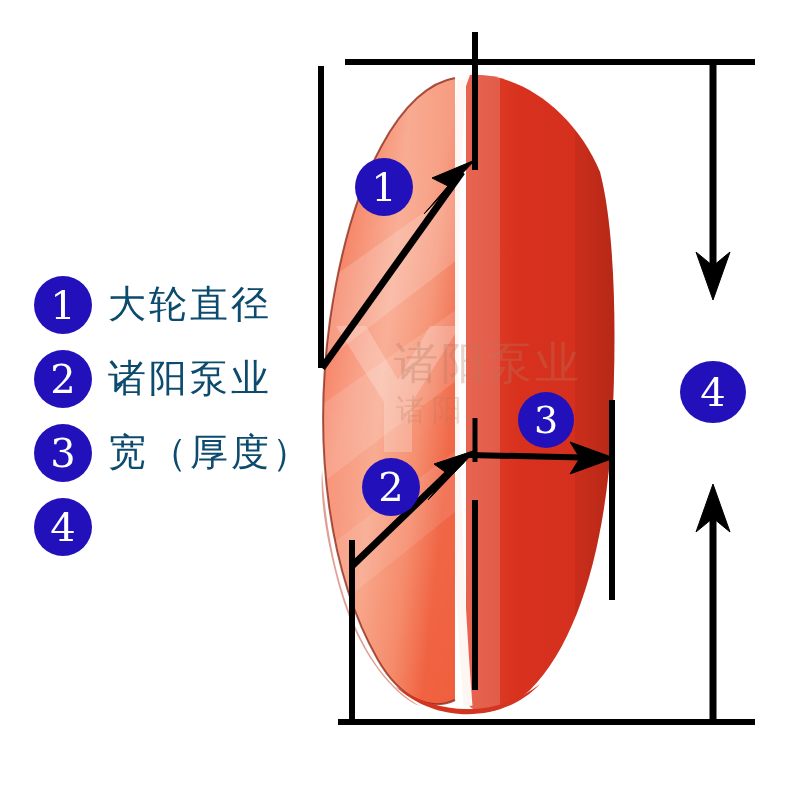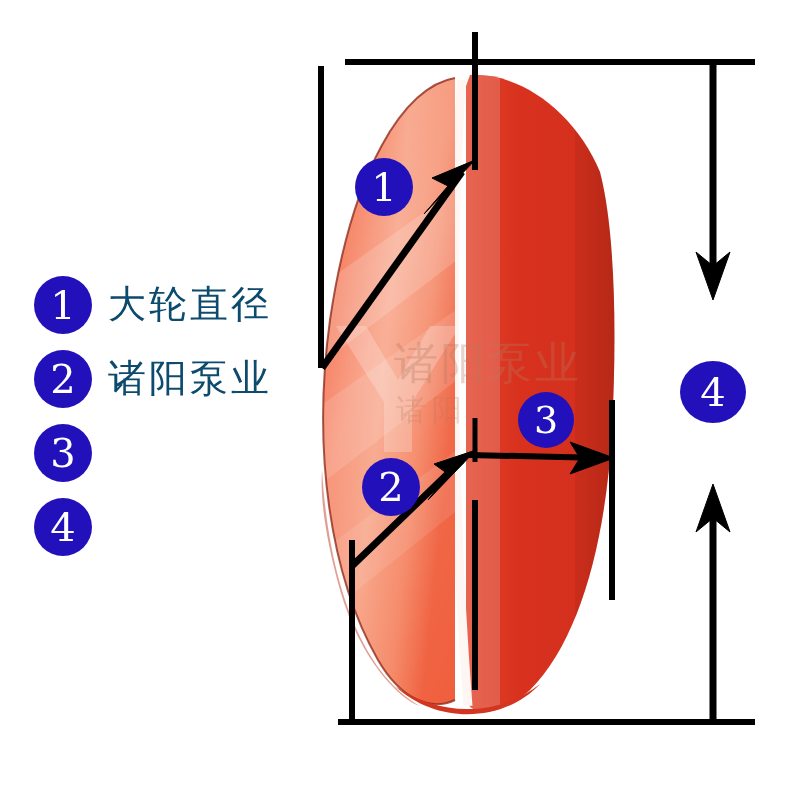--- a/index.html
+++ b/index.html
@@ -229,20 +229,21 @@
       <div class="legend-text">大轮直径</div>
     </div>
 
     <div class="legend-row">
       <div class="legend-badge">2</div>
       <div class="legend-text">诸阳泵业</div>
     </div>
 
     <div class="legend-row">
       <div class="legend-badge">3</div>
+      <div class="legend-text">宽（厚度）</div>
     </div>
 
     <div class="legend-row">
       <div class="legend-badge">4</div>
     </div>
 
   </div>
 
 </div>
 

